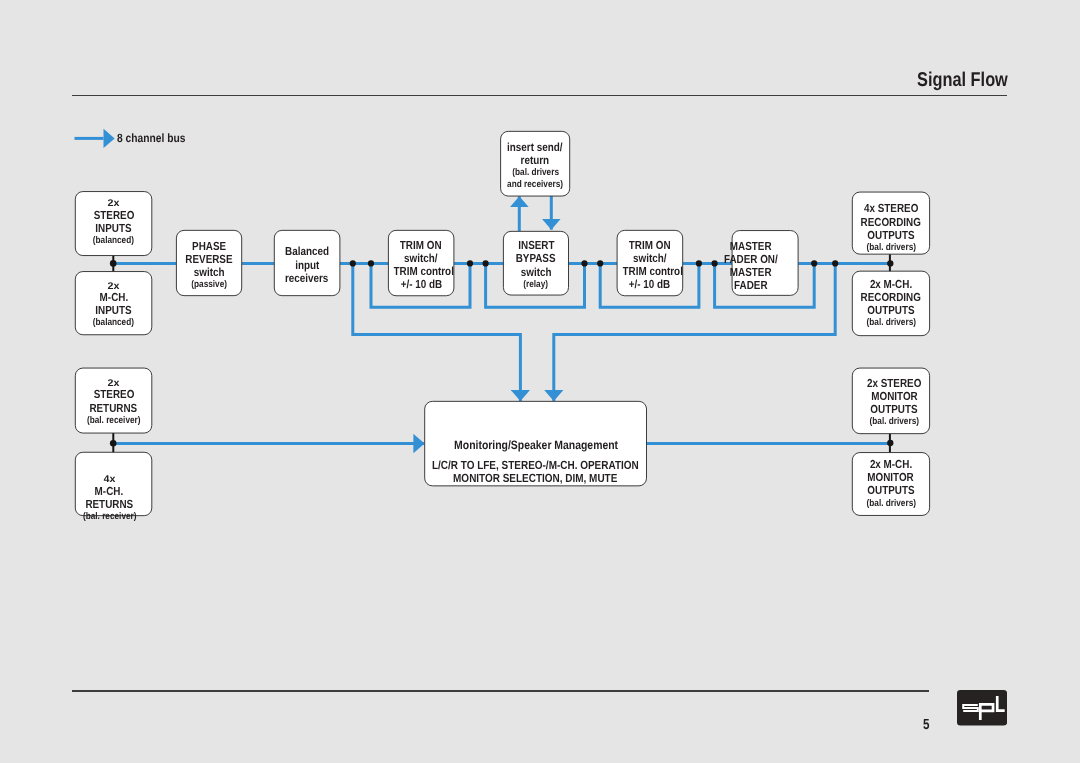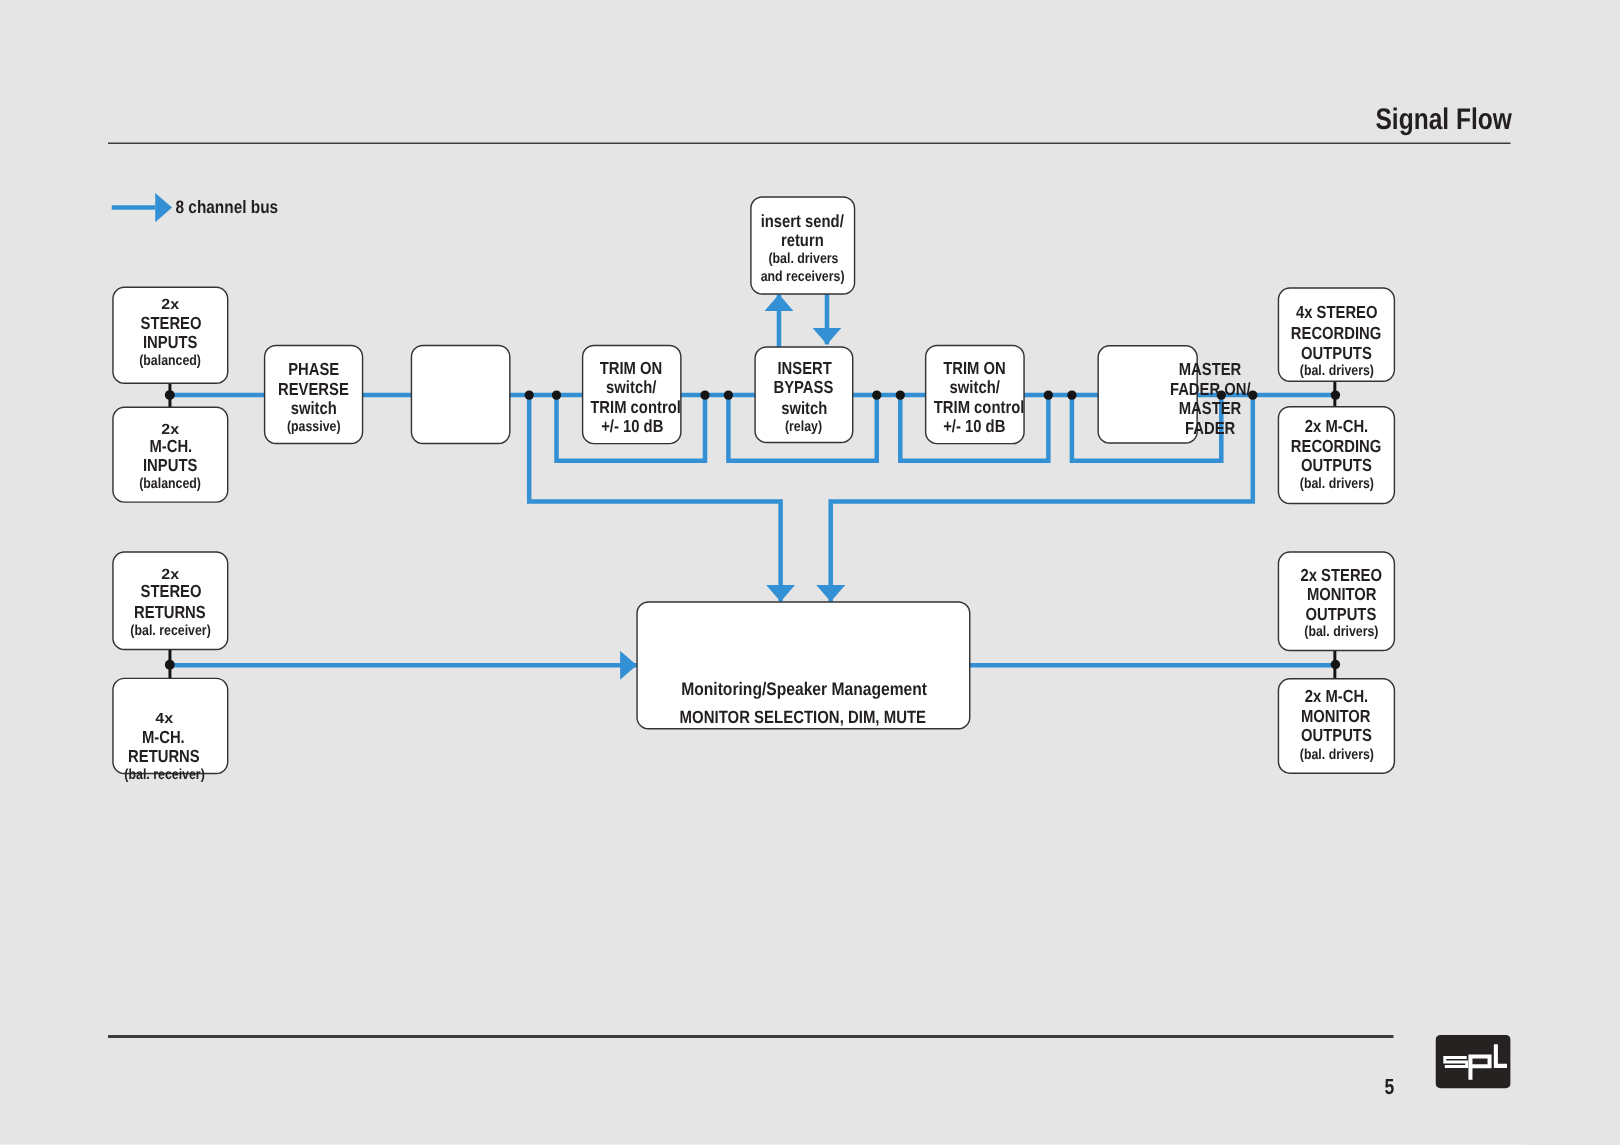--- a/index.html
+++ b/index.html
@@ -152,20 +152,27 @@
       </div>
   </div>
   <div class="blk" style="left:176.40px;top:230.35px;width:65.30px;height:65.30px;--dy:2.4px">
     <div class="blk-in">
         <div class="ln"><span>PHASE</span></div>
         <div class="ln"><span>REVERSE</span></div>
         <div class="ln"><span>switch</span></div>
         <div class="nt"><span>(passive)</span></div>
       </div>
   </div>
+  <div class="blk" style="left:274.30px;top:230.35px;width:65.60px;height:65.30px;--dy:2.1px">
+    <div class="blk-in">
+        <div class="ln"><span>Balanced</span></div>
+        <div class="ln"><span>input</span></div>
+        <div class="ln"><span>receivers</span></div>
+      </div>
+  </div>
   <div class="blk" style="left:500.60px;top:131.35px;width:69.10px;height:64.70px;--dy:1.9px">
     <div class="blk-in">
         <div class="ln"><span>insert send/</span></div>
         <div class="ln"><span>return</span></div>
         <div class="nt"><span>(bal. drivers</span></div>
         <div class="nt"><span>and receivers)</span></div>
       </div>
   </div>
   <div class="blk" style="left:388.40px;top:230.35px;width:65.50px;height:65.40px;--dy:1.8px">
     <div class="blk-in">
@@ -184,21 +191,21 @@
       </div>
   </div>
   <div class="blk" style="left:617.10px;top:230.35px;width:65.60px;height:65.40px;--dy:1.8px">
     <div class="blk-in">
         <div class="ln"><span>TRIM ON</span></div>
         <div class="ln"><span>switch/</span></div>
         <div class="ln"><span>TRIM control</span></div>
         <div class="ln"><span>+/- 10 dB</span></div>
       </div>
   </div>
-  <div class="blk" style="left:774px;top:230.55px;width:66.00px;height:64.80px;--dy:2.9px">
+  <div class="blk" style="left:718px;top:230.55px;width:66.00px;height:64.80px;--dy:2.9px">
     <div class="blk-in">
         <div class="ln"><span>MASTER</span></div>
         <div class="ln"><span>FADER ON/</span></div>
         <div class="ln"><span>MASTER</span></div>
         <div class="ln"><span>FADER</span></div>
       </div>
   </div>
   <div class="blk" style="left:852.30px;top:192.05px;width:77.30px;height:73px;--dy:-0.6px">
     <div class="blk-in">
         <div class="ln"><span>4x STEREO</span></div>
@@ -244,20 +251,21 @@
         <div class="ln"><span>2x M-CH.</span></div>
         <div class="ln"><span>MONITOR</span></div>
         <div class="ln"><span>OUTPUTS</span></div>
         <div class="nt"><span>(bal. drivers)</span></div>
       </div>
   </div>
 
   <div class="mon" style="left:424.70px;top:401.35px;width:221.80px;height:84.50px">
     <div class="mon-t"><span>Monitoring/Speaker Management</span></div>
     <div class="mon-lines" id="mon-lines">
+        <div class="mon-l"><span>L/C/R TO LFE, STEREO-/M-CH. OPERATION</span></div>
         <div class="mon-l"><span>MONITOR SELECTION, DIM, MUTE</span></div>
       </div>
   </div>
 
   <div class="logo">
     <svg width="50.2" height="35.5" viewBox="0 0 50.2 35.5">
       <rect x="0" y="0" width="50.2" height="35.5" rx="3.3" ry="3.3" fill="#262222"></rect>
       <g fill="none" stroke="#ffffff" stroke-linecap="butt" stroke-linejoin="miter">
         <title>spl</title>
         <path d="M20.8 15 H6.2 V18 H20.8 V21 H6.2" stroke-width="2"></path>

